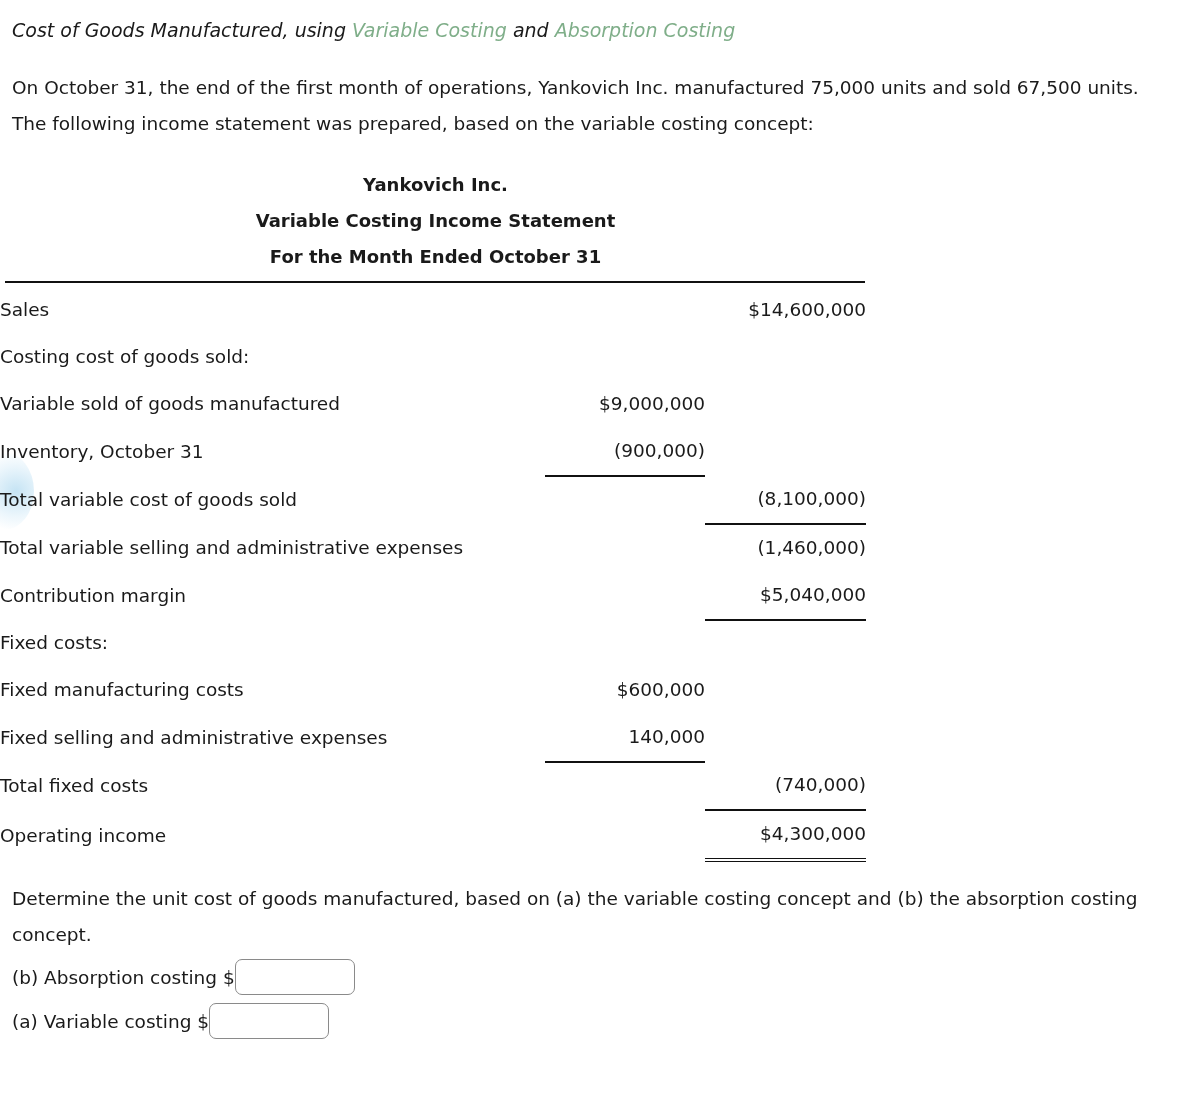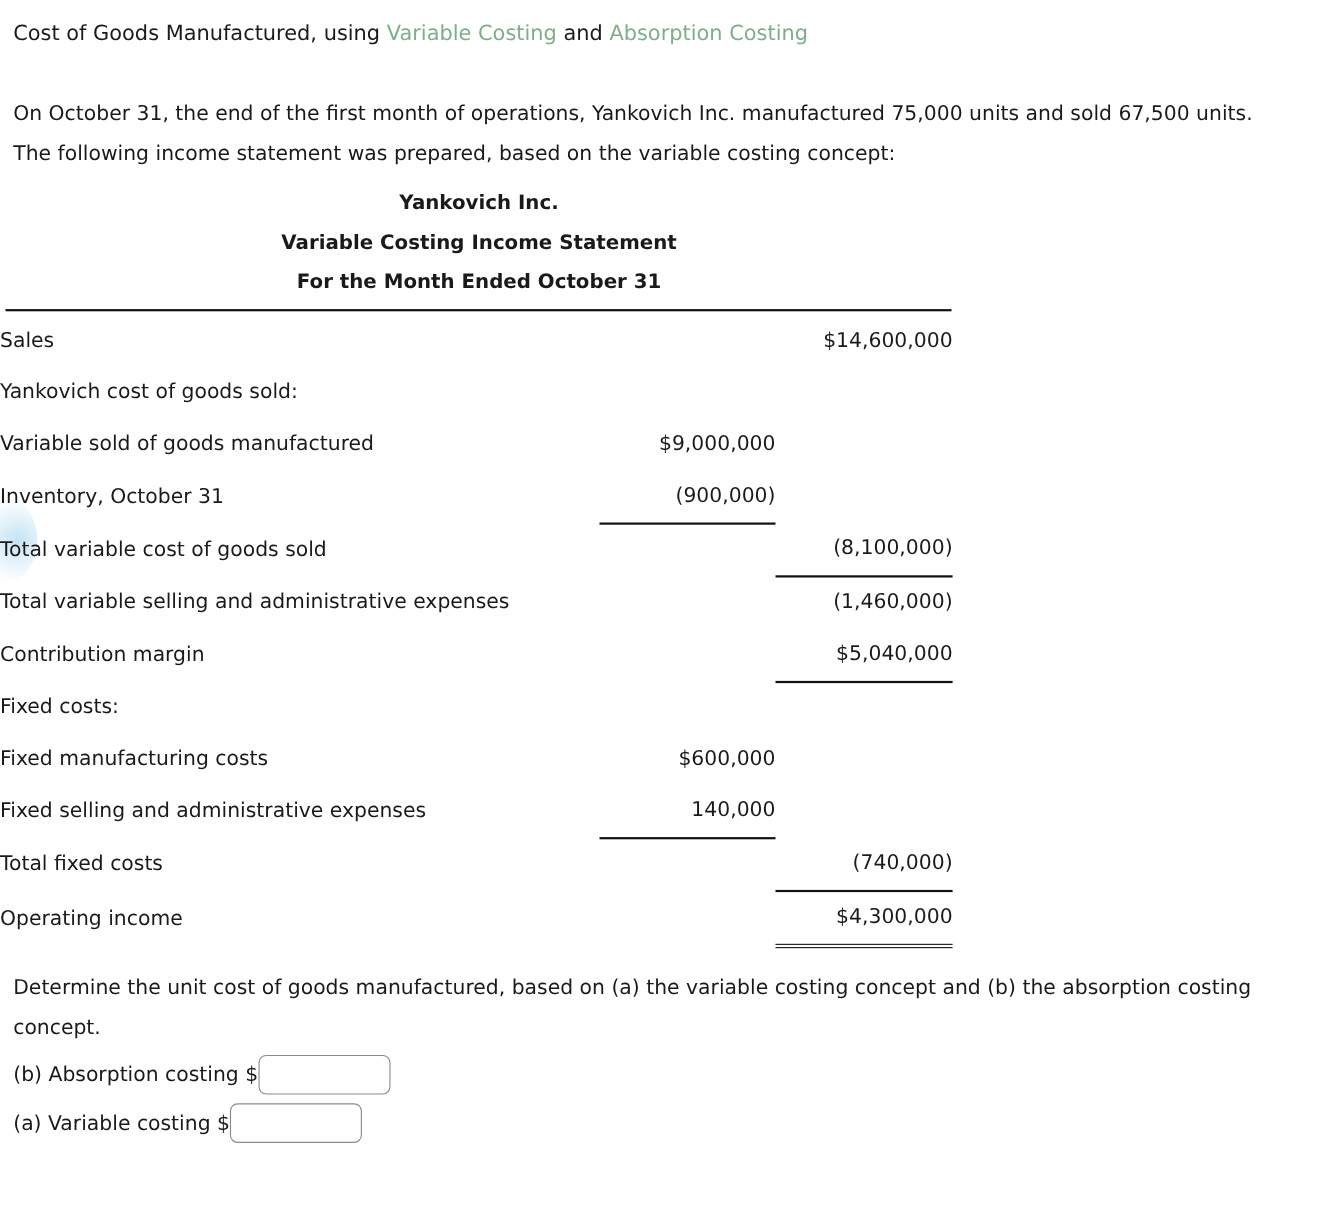--- a/index.html
+++ b/index.html
@@ -36,27 +36,28 @@
     padding: 0;
   }
 
   .prompt-title {
     position: absolute;
     left: 12px;
     top: 16px;
     font-size: 19px;
     line-height: 28px;
     white-space: nowrap;
+    font-style: italic;
   }
   .green { color: #7fae89; }
 
   .intro {
     position: absolute;
     left: 12px;
-    top: 86px;
+    top: 70px;
     width: 1140px;
     font-size: 18.5px;
     line-height: 36px;
   }
 
   
   .statement {
     position: absolute;
     left: 0px;
     top: 167px;
@@ -154,21 +155,21 @@
     <div class="stmt-head">For the Month Ended October 31</div>
     <div class="rule-top"></div>
     <table class="stmt">
       <tbody>
           <tr>
             <td class="label ind0">Sales</td>
             <td class="col1"></td>
             <td class="col2">$14,600,000</td>
           </tr>
           <tr>
-            <td class="label ind0">Yankovich cost of goods sold:</td>
+            <td class="label ind0">Costing cost of goods sold:</td>
             <td class="col1"></td>
             <td class="col2"></td>
           </tr>
           <tr>
             <td class="label ind1">Variable sold of goods manufactured</td>
             <td class="col1">$9,000,000</td>
             <td class="col2"></td>
           </tr>
           <tr>
             <td class="label ind1">Inventory, October 31</td>

